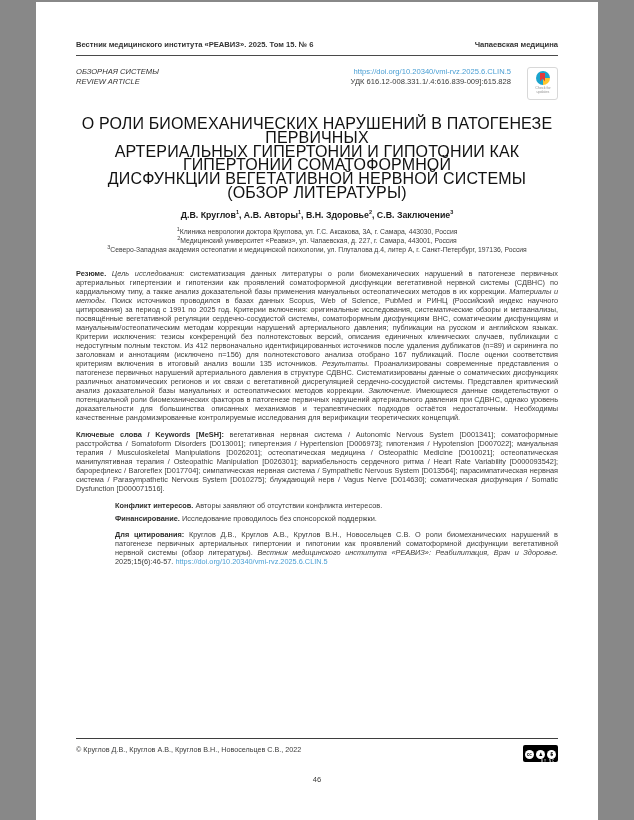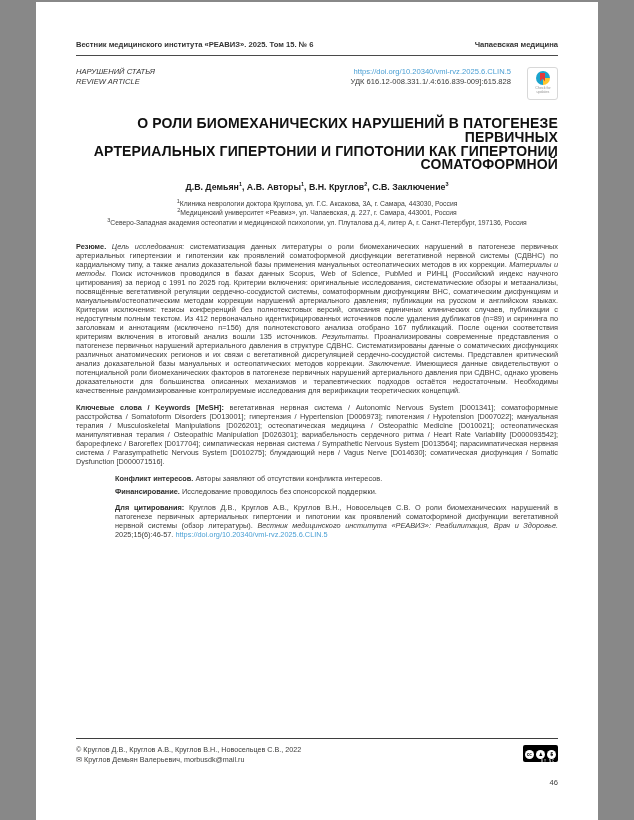--- a/index.html
+++ b/index.html
@@ -37,21 +37,21 @@
     position:absolute; left:4.5px; top:1.5px; width:5px; height:9px; background:#e33a3c;
     clip-path:polygon(0 0, 100% 0, 100% 100%, 50% 68%, 0 100%);
   }
   .cm-label {
     margin-top:1px; font-size:6px; color:#8f8f8f; text-align:center; line-height:6px;
     transform:scale(0.6); transform-origin:50% 0; width:44px; white-space:normal;
   }
 
   
   .title {
-    margin-top:17px; text-align:right; font-size:14px; font-weight:bold;
+    margin-top:17px; text-align:center; font-size:16px; font-weight:normal;
     color:#111; line-height:13.8px; letter-spacing:0.15px;
   }
   .authors { margin-top:10px; text-align:center; font-size:8.8px; font-weight:bold; color:#1c1c1c; }
   .authors sup, .affil sup { font-size:5.5px; vertical-align:super; line-height:0; }
   .affils { margin-top:7px; text-align:center; font-size:6.8px; color:#3d3d3c; line-height:9.2px; }
 
   
   .abs, .kw, .line {
     font-size:7.35px; line-height:9px; text-align:justify; color:#3c3c3b;
   }
@@ -76,56 +76,57 @@
     width:9px; height:9px; border-radius:50%; background:#fff; color:#000;
     display:flex; align-items:center; justify-content:center;
     font-size:6px; font-weight:bold; line-height:9px; overflow:hidden;
   }
   .cc-circle span { transform:scale(0.75); }
   .cc-sub {
     position:absolute; bottom:0; right:3px; color:#fff; font-size:6px;
     transform:scale(0.5); transform-origin:100% 100%; letter-spacing:2px;
   }
   .nc { text-decoration:line-through; }
-  .pageno { text-align:right; font-size:7.6px; color:#3c3c3b; margin-top:13px; }
+  .pageno { text-align:center; font-size:7.6px; color:#3c3c3b; margin-top:13px; }
 </style>
 </head>
 <body>
 
 <div class="page">
   <div class="content">
 
     <div class="jheader">
       <span>Вестник медицинского института «РЕАВИЗ». 2025. Том 15. № 6</span>
       <span>Чапаевская медицина</span>
     </div>
 
     <div class="meta-row">
       <div class="atype">
-        <div>НАРУШЕНИЙ СТАТЬЯ</div>
+        <div>ОБЗОРНАЯ СИСТЕМЫ</div>
         <div>REVIEW ARTICLE</div>
       </div>
       <div class="doiblock">
         <div><a class="doi">https://doi.org/10.20340/vmi-rvz.2025.6.CLIN.5</a></div>
         <div class="udc">УДК 616.12-008.331.1/.4:616.839-009]:615.828</div>
       </div>
       <div class="crossmark">
         <div class="cm-logo">
           <div class="cm-mark"></div>
         </div>
         <div class="cm-label">Check for updates</div>
       </div>
     </div>
 
     <div class="title">
       <div>О РОЛИ БИОМЕХАНИЧЕСКИХ НАРУШЕНИЙ В ПАТОГЕНЕЗЕ ПЕРВИЧНЫХ</div>
       <div>АРТЕРИАЛЬНЫХ ГИПЕРТОНИИ И ГИПОТОНИИ КАК ГИПЕРТОНИИ СОМАТОФОРМНОЙ</div>
+      <div>ДИСФУНКЦИИ ВЕГЕТАТИВНОЙ НЕРВНОЙ СИСТЕМЫ (ОБЗОР ЛИТЕРАТУРЫ)</div>
     </div>
 
-    <div class="authors"><span>Д.В. Демьян</span><sup>1</sup><span>, </span><span>А.В. Авторы</span><sup>1</sup><span>, </span><span>В.Н. Круглов</span><sup>2</sup><span>, </span><span>С.В. Заключение</span><sup>3</sup></div>
+    <div class="authors"><span>Д.В. Круглов</span><sup>1</sup><span>, </span><span>А.В. Авторы</span><sup>1</sup><span>, </span><span>В.Н. Здоровье</span><sup>2</sup><span>, </span><span>С.В. Заключение</span><sup>3</sup></div>
 
     <div class="affils">
       <div class="affil"><sup>1</sup><span>Клиника неврологии доктора Круглова, ул. Г.С. Аксакова, 3А, г. Самара, 443030, Россия</span></div>
       <div class="affil"><sup>2</sup><span>Медицинский университет «Реавиз», ул. Чапаевская, д. 227, г. Самара, 443001, Россия</span></div>
       <div class="affil"><sup>3</sup><span>Северо-Западная академия остеопатии и медицинской психологии, ул. Плуталова д.4, литер А, г. Санкт-Петербург, 197136, Россия</span></div>
     </div>
 
     <p class="abs"><b>Резюме. </b><i>Цель исследования: </i><span>систематизация данных литературы о роли биомеханических нарушений в патогенезе первичных артериальных гипертензии и гипотензии как проявлений соматоформной дисфункции вегетативной нервной системы (СДВНС) по кардиальному типу, а также анализ доказательной базы применения мануальных остеопатических методов в их коррекции. </span><i>Материалы и методы.</i><span> Поиск источников проводился в базах данных Scopus, Web of Science, PubMed и РИНЦ (Российский индекс научного цитирования) за период с 1991 по 2025 год. Критерии включения: оригинальные исследования, систематические обзоры и метаанализы, посвящённые вегетативной регуляции сердечно-сосудистой системы, соматоформным дисфункциям ВНС, соматическим дисфункциям и мануальным/остеопатическим методам коррекции нарушений артериального давления; публикации на русском и английском языках. Критерии исключения: тезисы конференций без полнотекстовых версий, описания единичных клинических случаев, публикации с недоступным полным текстом. Из 412 первоначально идентифицированных источников после удаления дубликатов (n=89) и скрининга по заголовкам и аннотациям (исключено n=156) для полнотекстового анализа отобрано 167 публикаций. После оценки соответствия критериям включения в итоговый анализ вошли 135 источников. </span><i>Результаты.</i><span> Проанализированы современные представления о патогенезе первичных нарушений артериального давления в структуре СДВНС. Систематизированы данные о соматических дисфункциях различных анатомических регионов и их связи с вегетативной дисрегуляцией сердечно-сосудистой системы. Представлен критический анализ доказательной базы мануальных и остеопатических методов коррекции. </span><i>Заключение.</i><span> Имеющиеся данные свидетельствуют о потенциальной роли биомеханических факторов в патогенезе первичных нарушений артериального давления при СДВНС, однако уровень доказательности для большинства описанных механизмов и терапевтических подходов остаётся недостаточным. Необходимы качественные рандомизированные контролируемые исследования для верификации теоретических концепций.</span></p>
 
     <p class="kw"><b>Ключевые слова / Keywords [MeSH]:</b><span> вегетативная нервная система / Autonomic Nervous System [D001341]; соматоформные расстройства / Somatoform Disorders [D013001]; гипертензия / Hypertension [D006973]; гипотензия / Hypotension [D007022]; мануальная терапия / Musculoskeletal Manipulations [D026201]; остеопатическая медицина / Osteopathic Medicine [D010021]; остеопатическая манипулятивная терапия / Osteopathic Manipulation [D026301]; вариабельность сердечного ритма / Heart Rate Variability [D000093542]; барорефлекс / Baroreflex [D017704]; симпатическая нервная система / Sympathetic Nervous System [D013564]; парасимпатическая нервная система / Parasympathetic Nervous System [D010275]; блуждающий нерв / Vagus Nerve [D014630]; соматическая дисфункция / Somatic Dysfunction [D000071516].</span></p>
@@ -135,21 +136,20 @@
     <p class="line"><b>Финансирование.</b><span> Исследование проводилось без спонсорской поддержки.</span></p>
 
     <p class="line cite"><b>Для цитирования:</b><span> Круглов Д.В., Круглов А.В., Круглов В.Н., Новосельцев С.В. О роли биомеханических нарушений в патогенезе первичных артериальных гипертонии и гипотонии как проявлений соматоформной дисфункции вегетативной нервной системы (обзор литературы). </span><i>Вестник медицинского института «РЕАВИЗ»: Реабилитация, Врач и Здоровье.</i><span> 2025;15(6):46-57. </span><a class="doi">https://doi.org/10.20340/vmi-rvz.2025.6.CLIN.5</a></p>
 
   </div>
 
   <div class="footer">
     <div class="footrow">
       <div class="footleft">
         <div>© Круглов Д.В., Круглов А.В., Круглов В.Н., Новосельцев С.В., 2022</div>
-        <div><span class="env">✉</span><span> Круглов Демьян Валерьевич, </span><span>morbusdk@mail.ru</span></div>
       </div>
       <div class="ccbadge">
         <div class="cc-circle">
             <span>cc</span>
           </div>
         <div class="cc-circle">
             <span>♟</span>
           </div>
         <div class="cc-circle">
             <span class="nc">$</span>

